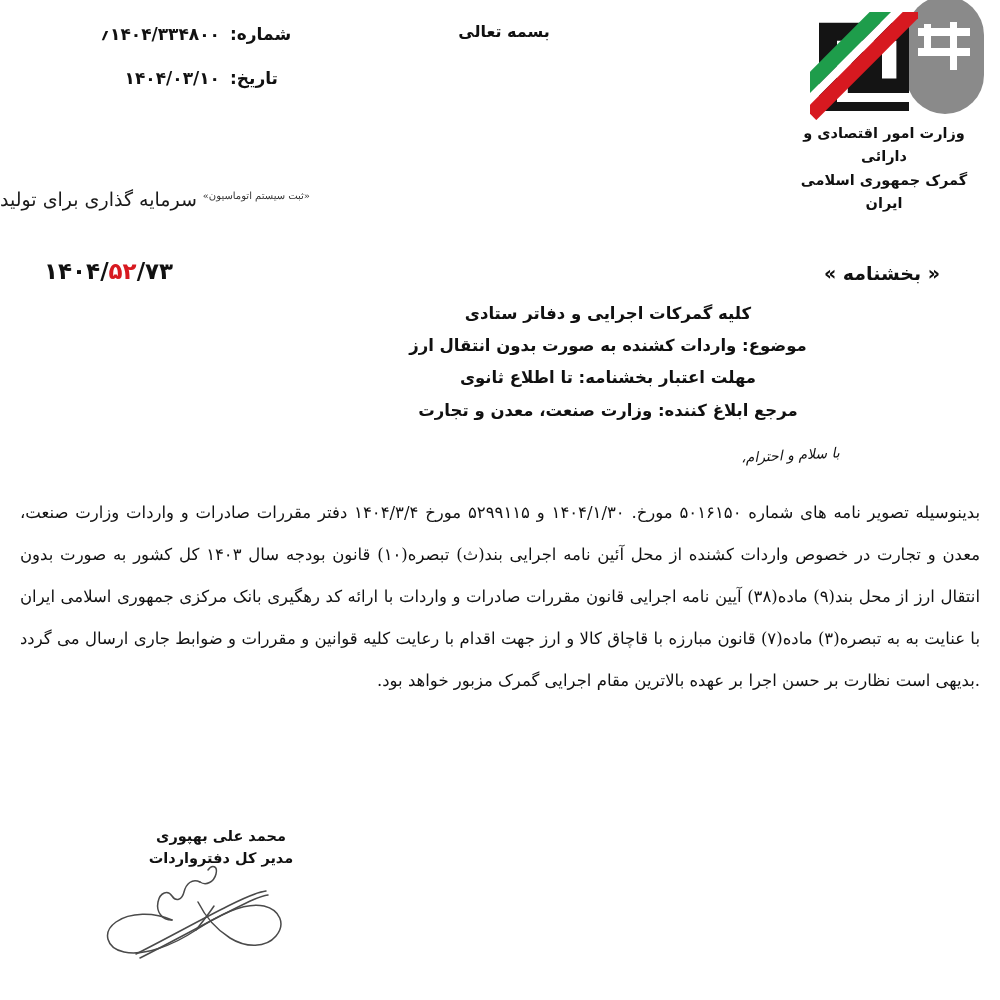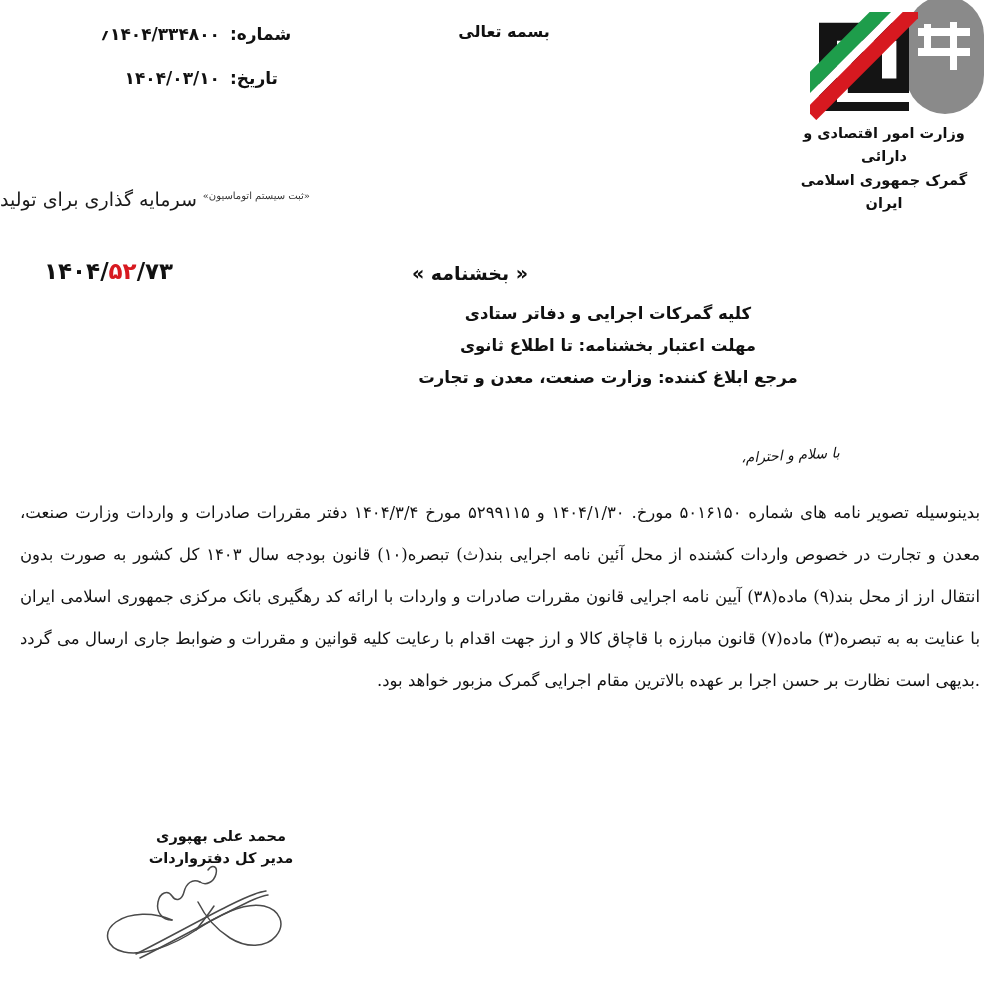--- a/index.html
+++ b/index.html
@@ -144,21 +144,20 @@
     font-family: "DejaVu Serif", "Liberation Serif", serif;
     color: #333333;
     direction: rtl;
   }
 
   
   .circular-title {
     left: 0;
     top: 262px;
     width: 1000px;
-    text-align: center;
     font-size: 19px;
     font-weight: bold;
     direction: rtl;
   }
   .circular-title span { margin-right: 60px; }
 
   
   .circ-no {
     left: 44px;
     top: 258px;
@@ -303,20 +302,21 @@
   <div class="abs circular-title rtl">
     <span>« بخشنامه »</span>
   </div>
 
   <div class="abs circ-no">
     <span>۱۴۰۴/</span><span class="red">۵۲</span><span>/۷۳</span>
   </div>
 
   <div class="abs subject-block rtl">
     <div class="subject-line">کلیه گمرکات اجرایی و دفاتر ستادی</div>
+    <div class="subject-line">موضوع: واردات کشنده به صورت بدون انتقال ارز</div>
     <div class="subject-line">مهلت اعتبار بخشنامه: تا اطلاع ثانوی</div>
     <div class="subject-line">مرجع ابلاغ کننده: وزارت صنعت، معدن و تجارت</div>
   </div>
 
   <div class="abs handwriting-greeting rtl">با سلام و احترام،</div>
 
   <div class="abs body-text rtl">بدینوسیله تصویر نامه های شماره ۵۰۱۶۱۵۰ مورخ. ۱۴۰۴/۱/۳۰ و ۵۲۹۹۱۱۵ مورخ ۱۴۰۴/۳/۴ دفتر مقررات صادرات و واردات وزارت صنعت، معدن و تجارت در خصوص واردات کشنده از محل آئین نامه اجرایی بند(ث) تبصره(۱۰) قانون بودجه سال ۱۴۰۳ کل کشور به صورت بدون انتقال ارز از محل بند(۹) ماده(۳۸) آیین نامه اجرایی قانون مقررات صادرات و واردات با ارائه کد رهگیری بانک مرکزی جمهوری اسلامی ایران با عنایت به به تبصره(۳) ماده(۷) قانون مبارزه با قاچاق کالا و ارز جهت اقدام با رعایت کلیه قوانین و مقررات و ضوابط جاری ارسال می گردد .بدیهی است نظارت بر حسن اجرا بر عهده بالاترین مقام اجرایی گمرک مزبور خواهد بود.</div>
 
   <div class="abs sign-block rtl">
     <div class="sign-name">محمد علی بهپوری</div>

